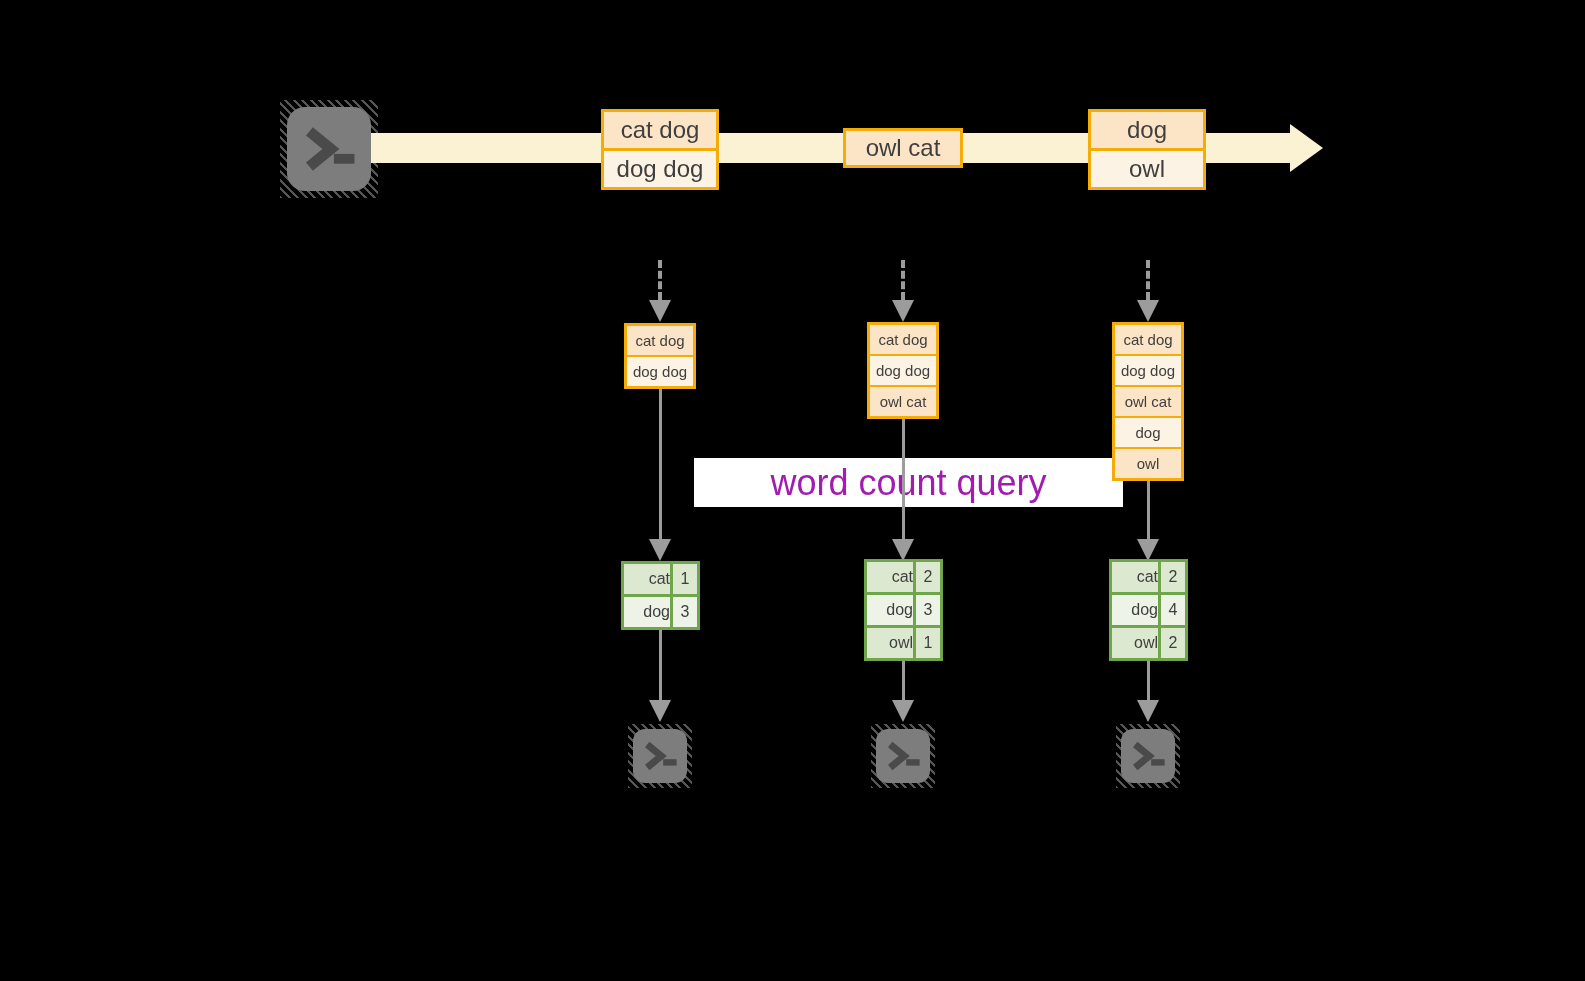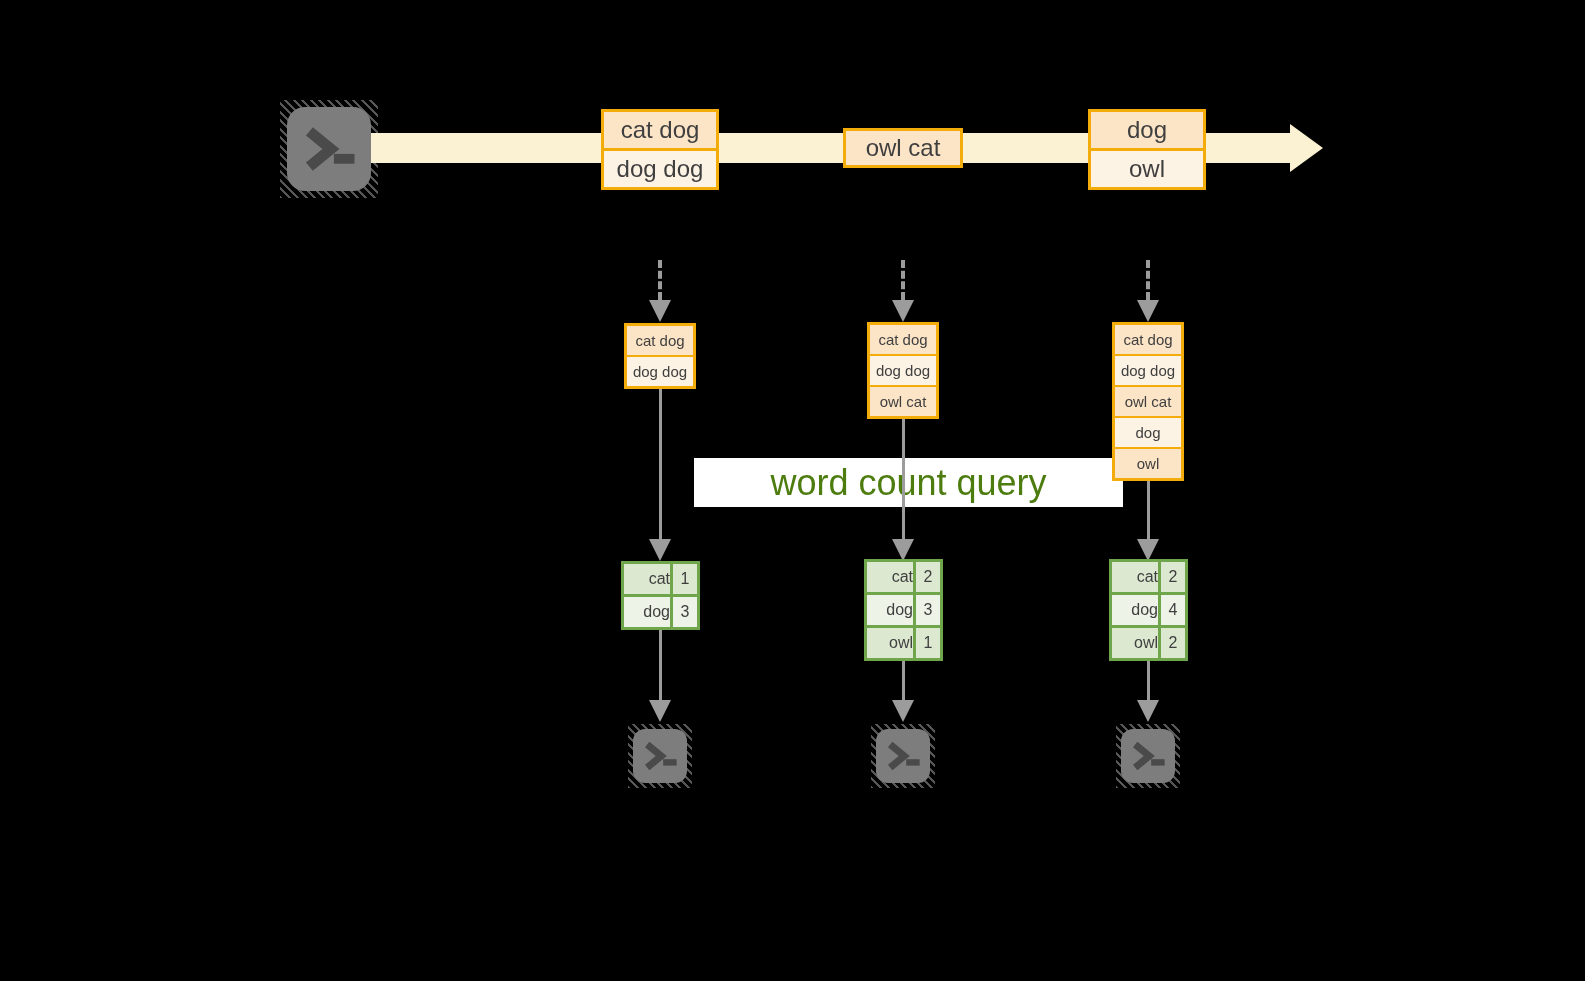--- a/index.html
+++ b/index.html
@@ -42,21 +42,21 @@
   .srow{height:29px;line-height:29px;text-align:center;font-size:15px;}
   .srow + .srow{border-top:2px solid var(--orange);}
   .srow:nth-child(odd){background:var(--peach);}
   .srow:nth-child(even){background:var(--cream);}
   
   .vline{position:absolute;width:3px;background:var(--gray);z-index:2;}
   .vdash{position:absolute;width:0;border-left:4px dashed var(--gray);z-index:2;}
   .ahead{position:absolute;width:0;height:0;border-left:11px solid transparent;border-right:11px solid transparent;border-top:22px solid var(--gray);z-index:2;}
   
   .qlabel{position:absolute;background:#fff;display:flex;align-items:center;justify-content:center;
-          font-size:36px;color:#4d7c0f;z-index:1;}
+          font-size:36px;color:#a21caf;z-index:1;}
   
   .gtable{position:absolute;box-sizing:border-box;border:3px solid var(--green);z-index:3;}
   .grow{display:flex;height:30px;}
   .grow + .grow{border-top:3px solid var(--green);}
   .grow:nth-child(odd){background:var(--gdark);}
   .grow:nth-child(even){background:var(--glight);}
   .gword{width:46px;line-height:30px;text-align:right;font-size:16px;}
   .gnum{width:24px;line-height:30px;text-align:center;font-size:16px;border-left:3px solid var(--green);}
 </style>
 </head>

